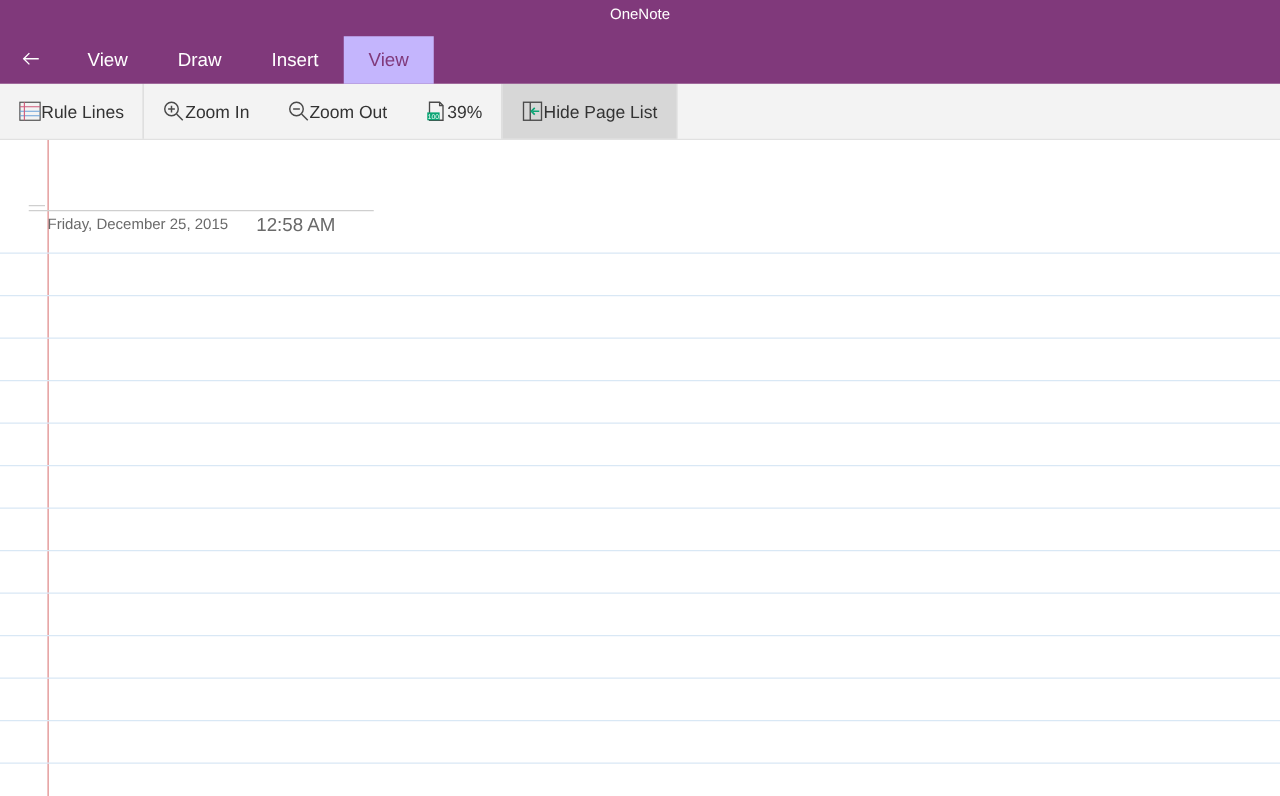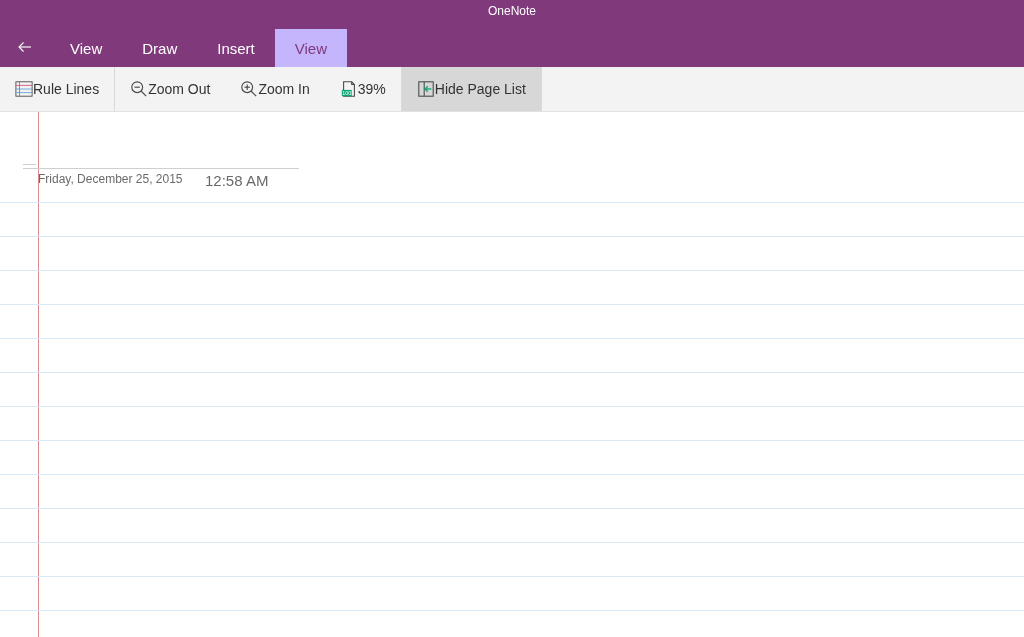--- a/index.html
+++ b/index.html
@@ -193,34 +193,34 @@
     </div>
   </div>
 
   <div class="ribbon-group">
     <div class="ribbon-btn">
       <span class="ribbon-icon">
         <svg viewBox="0 0 20 20" width="18" height="18" fill="none" stroke="#4a4a4a" stroke-width="1.3">
           <circle cx="8" cy="8" r="6"></circle>
           <line x1="12.5" y1="12.5" x2="18" y2="18"></line>
           <line x1="5" y1="8" x2="11" y2="8"></line>
-        </svg>
-      </span>
-      <span>Zoom Out</span>
+          <line x1="8" y1="5" x2="8" y2="11"></line>
+        </svg>
+      </span>
+      <span>Zoom In</span>
     </div>
     <div class="ribbon-btn">
       <span class="ribbon-icon">
         <svg viewBox="0 0 20 20" width="18" height="18" fill="none" stroke="#4a4a4a" stroke-width="1.3">
           <circle cx="8" cy="8" r="6"></circle>
           <line x1="12.5" y1="12.5" x2="18" y2="18"></line>
           <line x1="5" y1="8" x2="11" y2="8"></line>
-          <line x1="8" y1="5" x2="8" y2="11"></line>
-        </svg>
-      </span>
-      <span>Zoom In</span>
+        </svg>
+      </span>
+      <span>Zoom Out</span>
     </div>
     <div class="ribbon-btn">
       <span class="ribbon-icon">
         <svg viewBox="0 0 20 20" width="18" height="18">
           <path d="M4 2 h9 l3 3 v13 h-12 z" fill="none" stroke="#4a4a4a" stroke-width="1.2"></path>
           <path d="M13 2 v3 h3" fill="none" stroke="#4a4a4a" stroke-width="1.2"></path>
           <rect x="2" y="11" width="11" height="7" fill="#0aa574"></rect>
           <text x="7.5" y="16.5" font-size="6" text-anchor="middle" fill="#fff" font-family="Segoe UI">100</text>
         </svg>
       </span>

